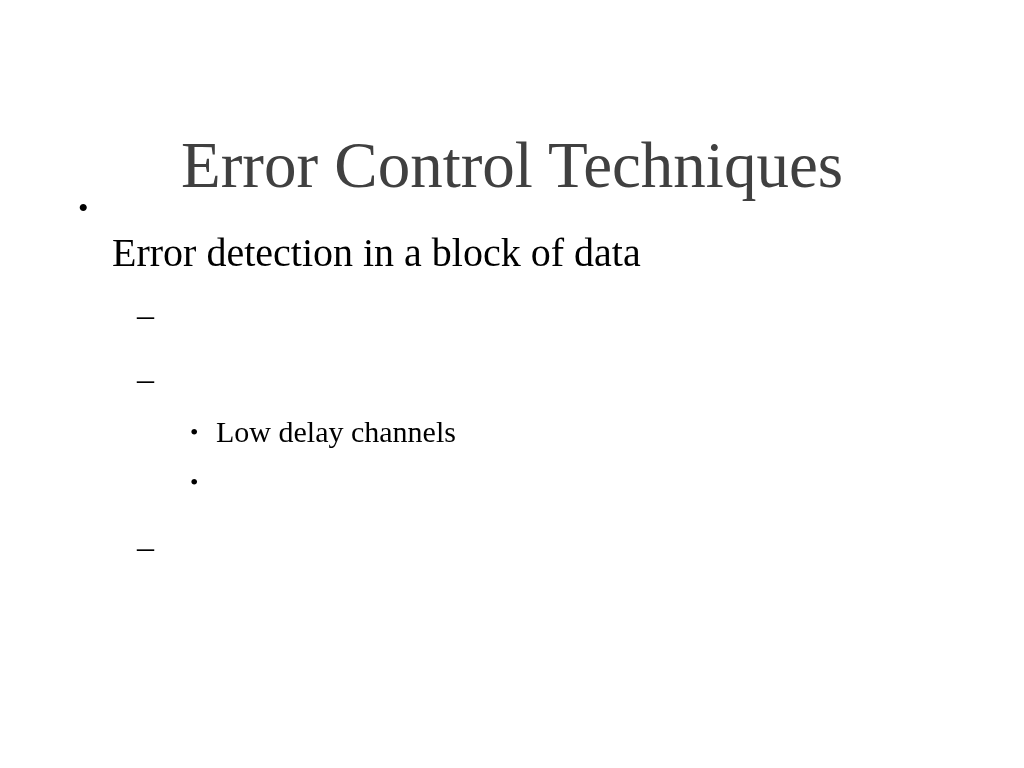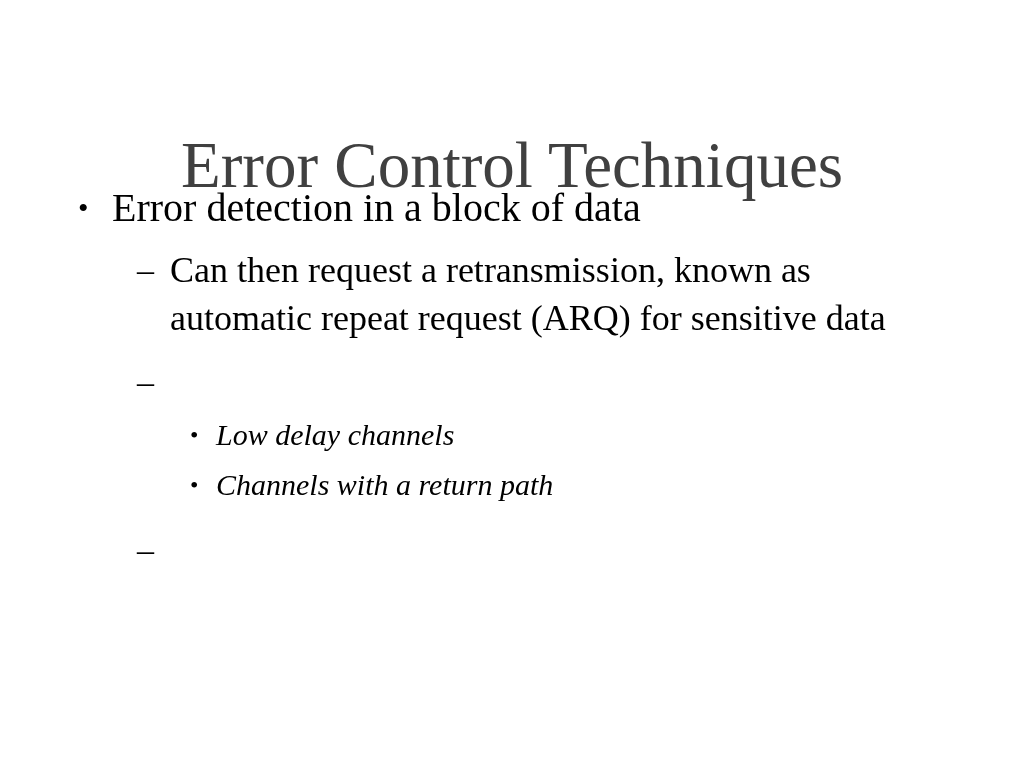--- a/index.html
+++ b/index.html
@@ -67,20 +67,21 @@
     margin: 0 0 6px 0;
     padding-left: 0px;
   }
   .lvl1 .bullet-mark {
     width: 34px;
     font-size: 30px;
     line-height: 52px;
   }
   .lvl1 .bullet-text {
     max-width: 800px;
+    margin-top: 45px;
   }
 
   
   .lvl2 {
     font-size: 36px;
     line-height: 48px;
     margin: 0 0 4px 0;
     padding-left: 59px;
   }
   .lvl2 .bullet-mark {
@@ -99,21 +100,20 @@
     margin: 0 0 0px 0;
     padding-left: 112px;
   }
   .lvl3 .bullet-mark {
     width: 26px;
     font-size: 24px;
     line-height: 50px;
   }
   .lvl3 .bullet-text {
     max-width: 660px;
-    font-style: italic;
   }
 
   .group-gap-before {
     margin-top: 16px;
   }
   .group-gap-small {
     margin-top: 12px;
   }
 </style>
 </head>
@@ -125,35 +125,33 @@
 
   <div class="body-block">
 
     <div class="bullet-row lvl1">
       <span class="bullet-mark">•</span>
       <span class="bullet-text">Error detection in a block of data</span>
     </div>
 
     <div class="bullet-row lvl2 group-gap-small">
       <span class="bullet-mark">–</span>
-      <span class="bullet-text">Can then request a retransmission, known as automatic repeat request (ARQ) for sensitive data</span>
     </div>
 
     <div class="bullet-row lvl2 group-gap-before">
       <span class="bullet-mark">–</span>
     </div>
 
     <div class="bullet-row lvl3">
       <span class="bullet-mark">•</span>
       <span class="bullet-text">Low delay channels</span>
     </div>
 
     <div class="bullet-row lvl3">
       <span class="bullet-mark">•</span>
-      <span class="bullet-text">Channels with a return path</span>
     </div>
 
     <div class="bullet-row lvl2 group-gap-before">
       <span class="bullet-mark">–</span>
     </div>
 
   </div>
 </div>
 
 </body></html>

